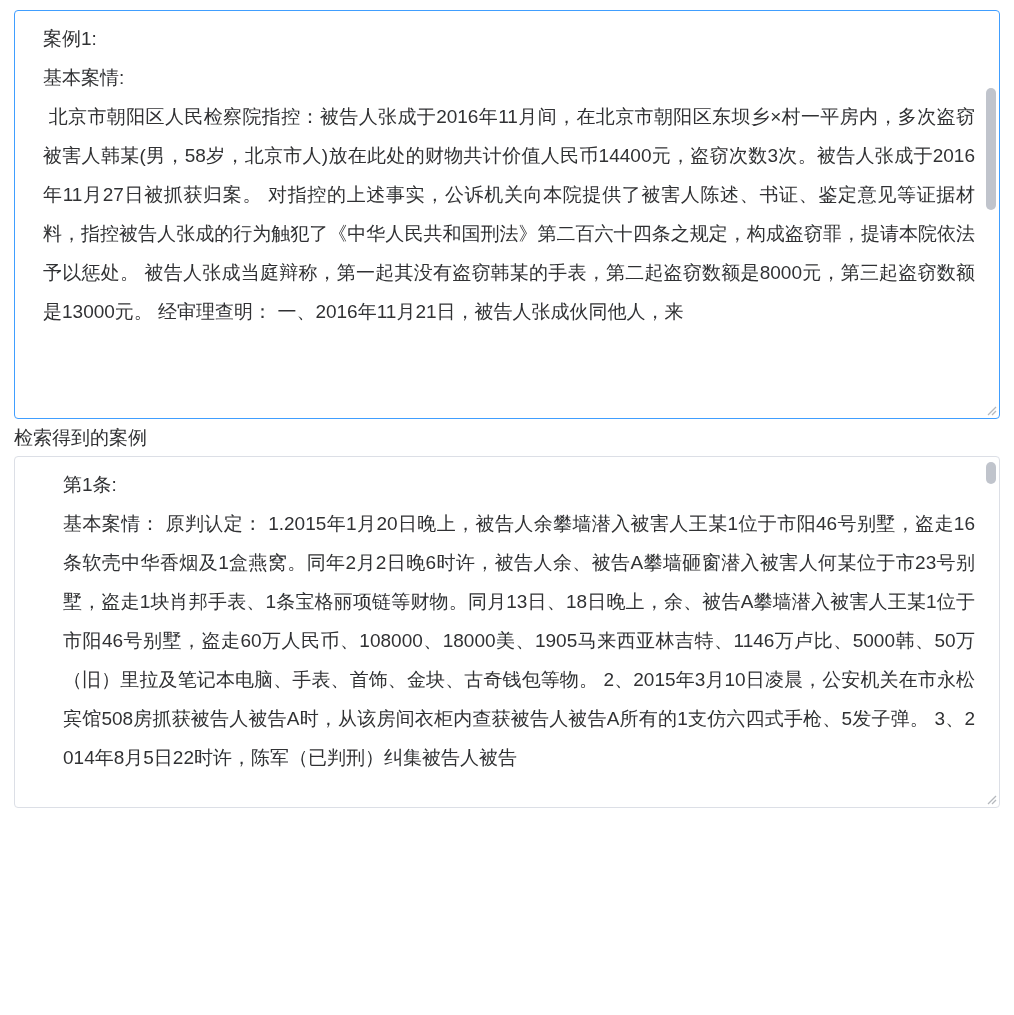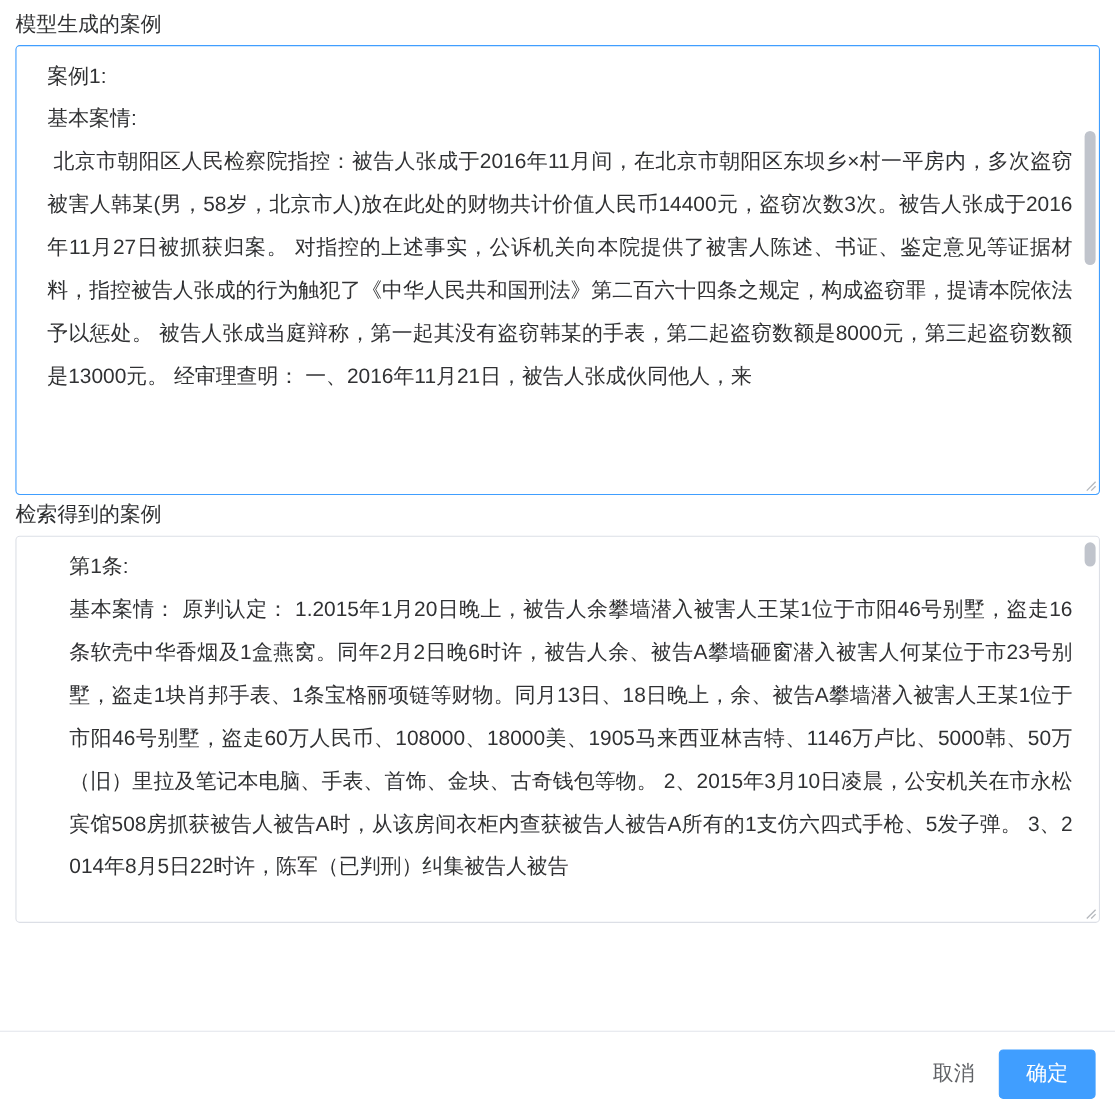--- a/index.html
+++ b/index.html
@@ -122,21 +122,20 @@
     padding: 12px 24px;
   }
 </style>
 </head>
 <body>
 
 <div class="page">
 
   <div class="content">
 
-    <div class="section-label">模型生成的案例</div>
 
     <div class="textarea-wrap focused ta-generated">
       <div class="textarea-inner">案例1:
 基本案情:
  北京市朝阳区人民检察院指控：被告人张成于2016年11月间，在北京市朝阳区东坝乡×村一平房内，多次盗窃被害人韩某(男，58岁，北京市人)放在此处的财物共计价值人民币14400元，盗窃次数3次。被告人张成于2016年11月27日被抓获归案。 对指控的上述事实，公诉机关向本院提供了被害人陈述、书证、鉴定意见等证据材料，指控被告人张成的行为触犯了《中华人民共和国刑法》第二百六十四条之规定，构成盗窃罪，提请本院依法予以惩处。 被告人张成当庭辩称，第一起其没有盗窃韩某的手表，第二起盗窃数额是8000元，第三起盗窃数额是13000元。 经审理查明： 一、2016年11月21日，被告人张成伙同他人，来</div>
       <div class="scrollbar-track">
         <div class="scrollbar-thumb thumb-generated"></div>
       </div>
       <div class="resize-grip">
         <svg width="14" height="14" viewBox="0 0 14 14" aria-hidden="true">
@@ -159,18 +158,14 @@
           <line x1="13" y1="5" x2="5" y2="13" stroke="#b5b8bd" stroke-width="1.2"></line>
           <line x1="13" y1="9" x2="9" y2="13" stroke="#b5b8bd" stroke-width="1.2"></line>
         </svg>
       </div>
     </div>
 
   </div>
 
   <div class="spacer"></div>
 
-  <div class="footer">
-    <button class="btn btn-text">取消</button>
-    <button class="btn btn-primary">确定</button>
-  </div>
 
 </div>
 
 </body></html>

